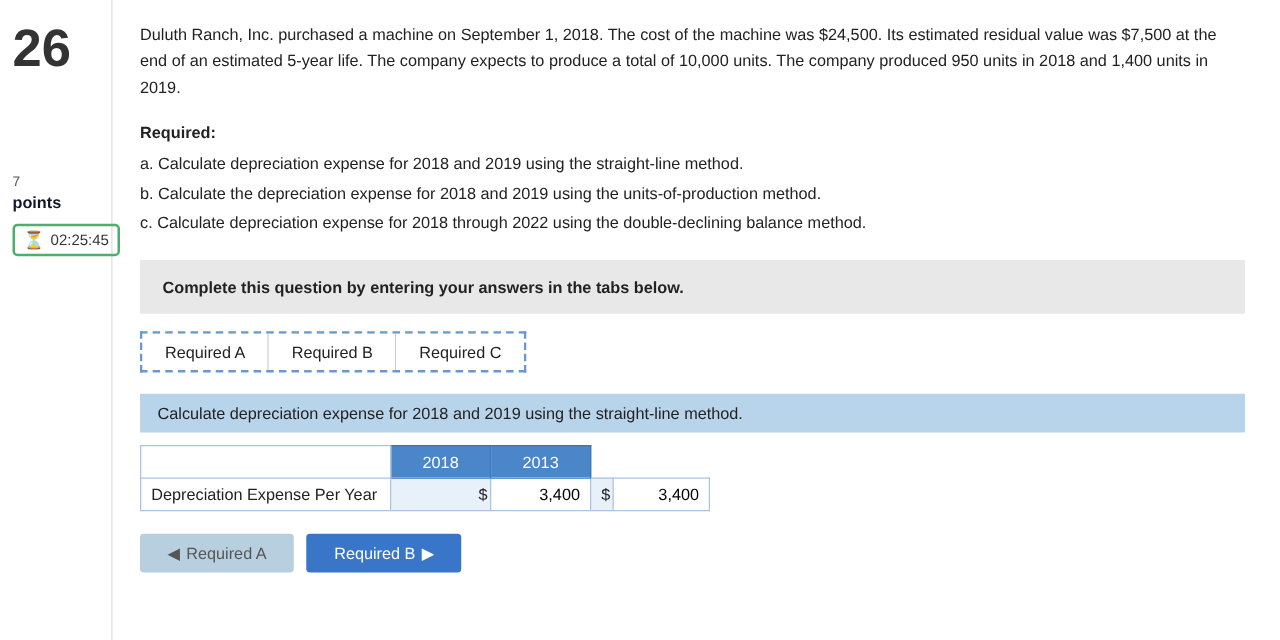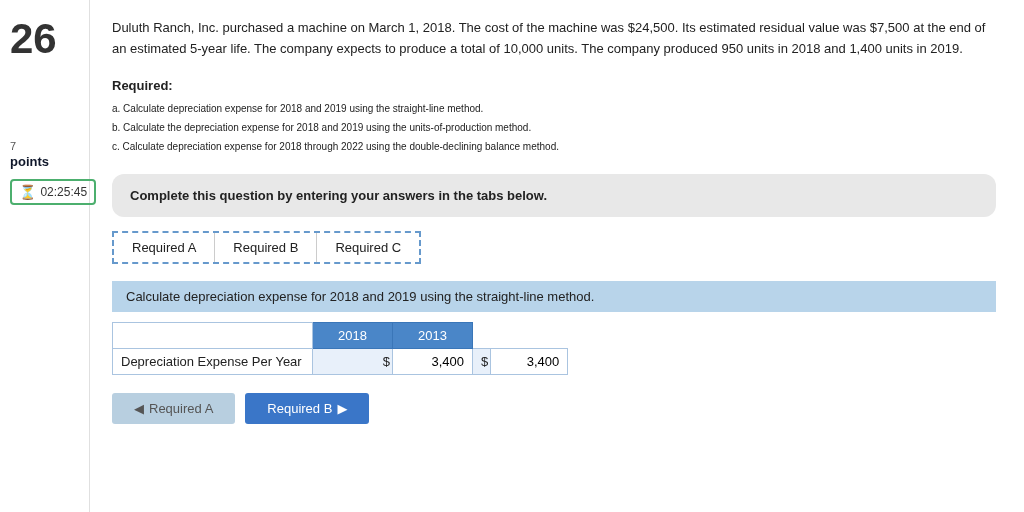--- a/index.html
+++ b/index.html
@@ -75,27 +75,27 @@
       font-size: 13px;
       margin-bottom: 8px;
     }
     .required-items {
       list-style: none;
       padding: 0;
       margin-bottom: 20px;
     }
     .required-items li {
       margin-bottom: 4px;
-      font-size: 10px;
+      font-size: 13px;
       line-height: 1.5;
     }
     .instruction-box {
       background: #e8e8e8;
       padding: 14px 18px;
-      border-radius: 12px;
+      border-radius: 1px;
       margin-bottom: 0;
     }
     .instruction-box-text {
       font-weight: bold;
       font-size: 13px;
       color: #222;
     }
     .tabs-container {
       border: 2px dashed #6699cc;
       display: inline-flex;
@@ -209,21 +209,21 @@
     <div class="points-label">7</div>
     <div class="points-value">points</div>
     <div class="timer-box">
       <span class="timer-icon">⏳</span>
       <span>02:25:45</span>
     </div>
   </div>
 
   <div class="main-content">
     
-    <p class="problem-text">Duluth Ranch, Inc. purchased a machine on March 1, 2018. The cost of the machine was $24,500. Its estimated residual value was $7,500 at the end of an estimated 5-year life. The company expects to produce a total of 10,000 units. The company produced 950 units in 2018 and 1,400 units in 2019.</p>
+    <p class="problem-text">Duluth Ranch, Inc. purchased a machine on September 1, 2018. The cost of the machine was $24,500. Its estimated residual value was $7,500 at the end of an estimated 5-year life. The company expects to produce a total of 10,000 units. The company produced 950 units in 2018 and 1,400 units in 2019.</p>
 
     
     <div>
       <div class="required-heading">Required:</div>
       <ul class="required-items">
         <li>a. Calculate depreciation expense for 2018 and 2019 using the straight-line method.</li>
         <li>b. Calculate the depreciation expense for 2018 and 2019 using the units-of-production method.</li>
         <li>c. Calculate depreciation expense for 2018 through 2022 using the double-declining balance method.</li>
       </ul>
     </div>

